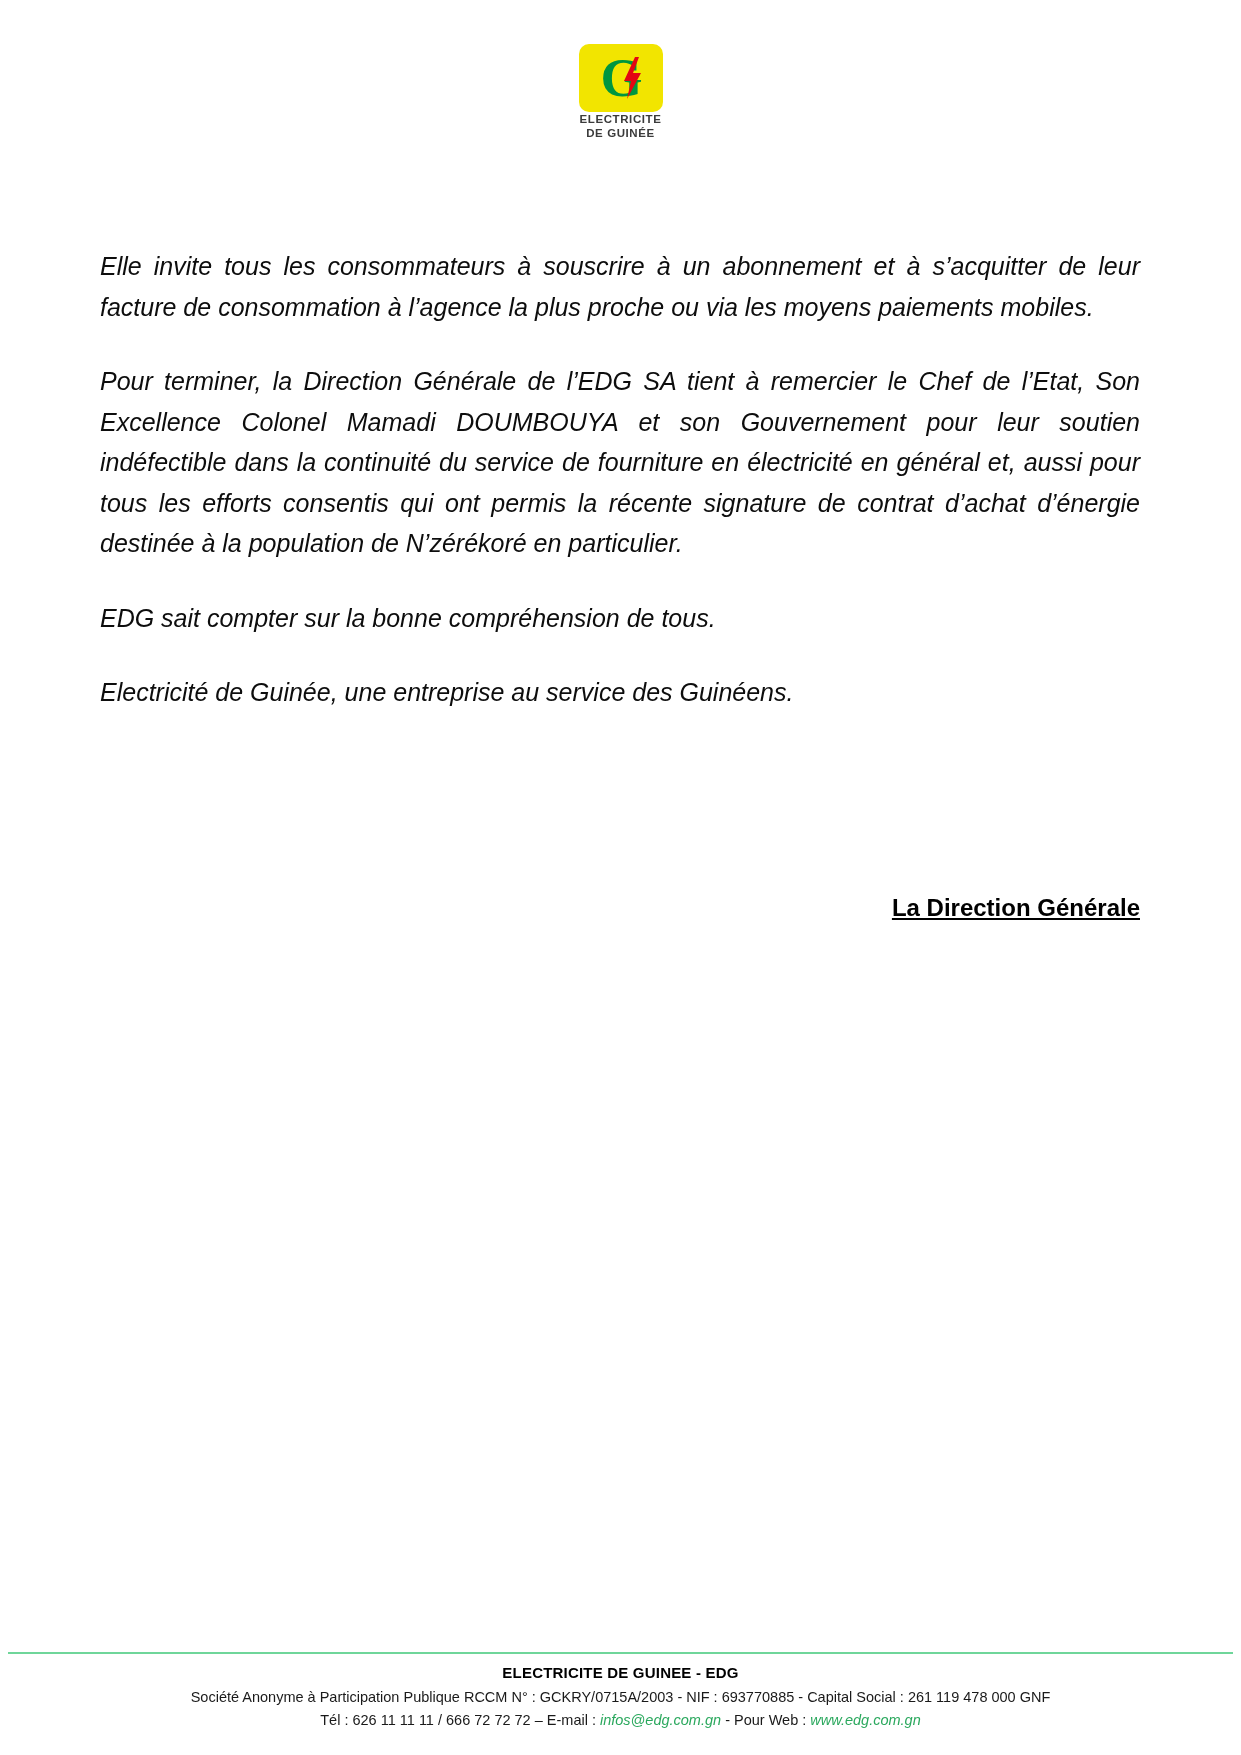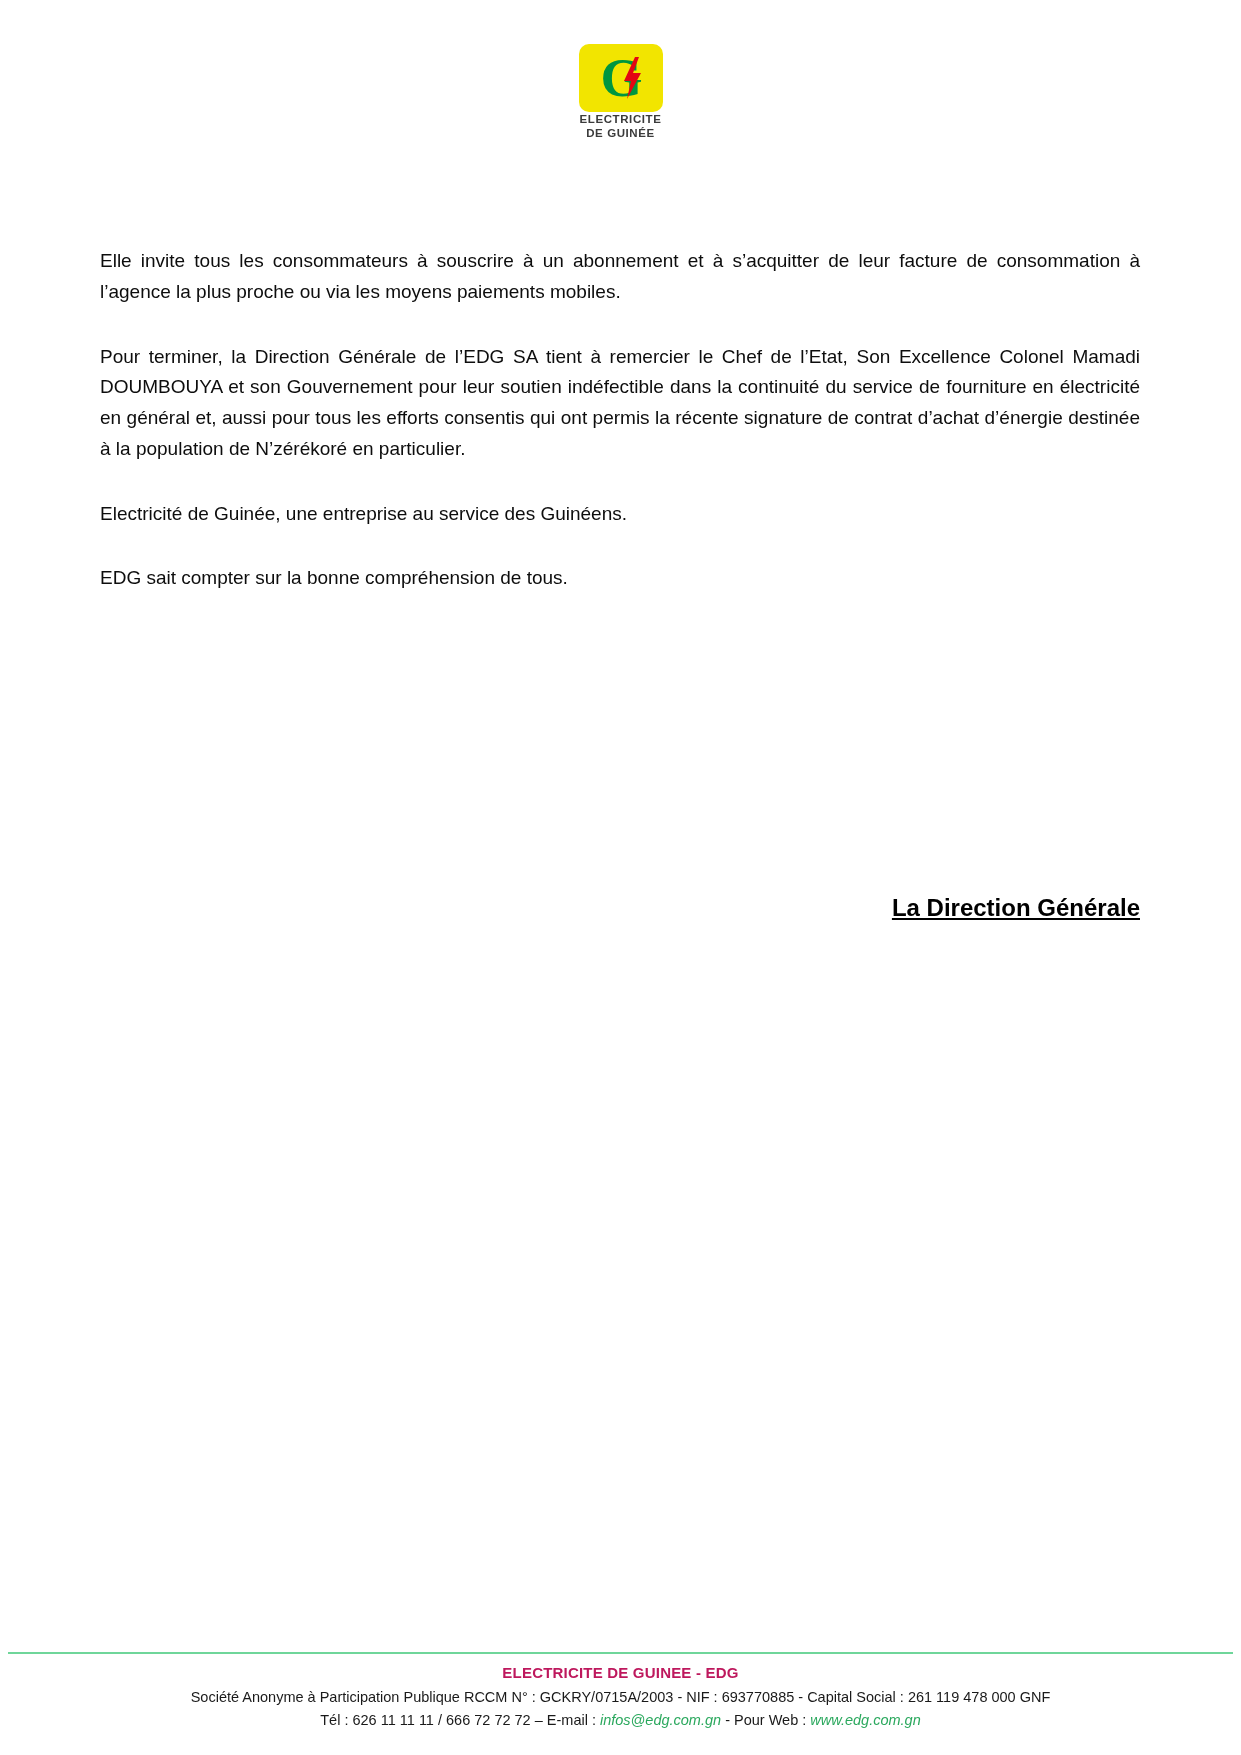--- a/index.html
+++ b/index.html
@@ -70,26 +70,27 @@
 
   
   .content {
     position: absolute;
     left: 100px;
     top: 246px;
     width: 1040px;
   }
   p.para {
     margin: 0 0 34px 0;
-    font-size: 19px;
+    font-size: 25px;
     line-height: 1.62;
     text-align: justify;
     text-justify: inter-word;
     color: #0d0d0d;
     font-weight: 300;
+    font-style: italic;
   }
   p.para:last-child { margin-bottom: 0; }
   .nojust { text-align: left; }
   b.strong { font-weight: bold; }
   a.maillink {
     color: #1b4fd8;
     text-decoration: underline;
   }
 
   .signature {
@@ -113,21 +114,21 @@
     bottom: 24px;
     width: 1241px;
   }
   .footer-rule {
     height: 2px;
     background: #6fd69a;
     margin: 0 8px 10px 8px;
   }
   .footer-title {
     text-align: center;
-    color: #be185d;
+    color: #000000;
     font-weight: bold;
     font-size: 15px;
     letter-spacing: 0.2px;
     margin-bottom: 5px;
   }
   .footer-line {
     text-align: center;
     font-size: 14.5px;
     color: #1a1a1a;
     line-height: 1.55;
@@ -155,23 +156,23 @@
     </div>
   </div>
 
   <div class="content">
 
     <p class="para">Elle invite tous les consommateurs à souscrire à un abonnement et à s’acquitter de leur facture de consommation à l’agence la plus proche ou via les moyens paiements mobiles.</p>
 
 
     <p class="para">Pour terminer, la Direction Générale de l’EDG SA tient à remercier le Chef de l’Etat, Son Excellence Colonel Mamadi DOUMBOUYA et son Gouvernement pour leur soutien indéfectible dans la continuité du service de fourniture en électricité en général et, aussi pour tous les efforts consentis qui ont permis la récente signature de contrat d’achat d’énergie destinée à la population de N’zérékoré en particulier.</p>
 
+    <p class="para nojust">EDG sait compter sur la bonne compréhension de tous.</p>
+
     <p class="para nojust">Electricité de Guinée, une entreprise au service des Guinéens.</p>
-
-    <p class="para nojust">EDG sait compter sur la bonne compréhension de tous.</p>
 
     <div class="signature">
       <span>La Direction Générale</span>
     </div>
   </div>
 
   <div class="footer">
     <div class="footer-rule"></div>
     <div class="footer-title">ELECTRICITE DE GUINEE -  EDG</div>
     <div class="footer-line">Société Anonyme à Participation Publique RCCM N° : GCKRY/0715A/2003 - NIF : 693770885 - Capital Social : 261 119 478 000 GNF</div>

